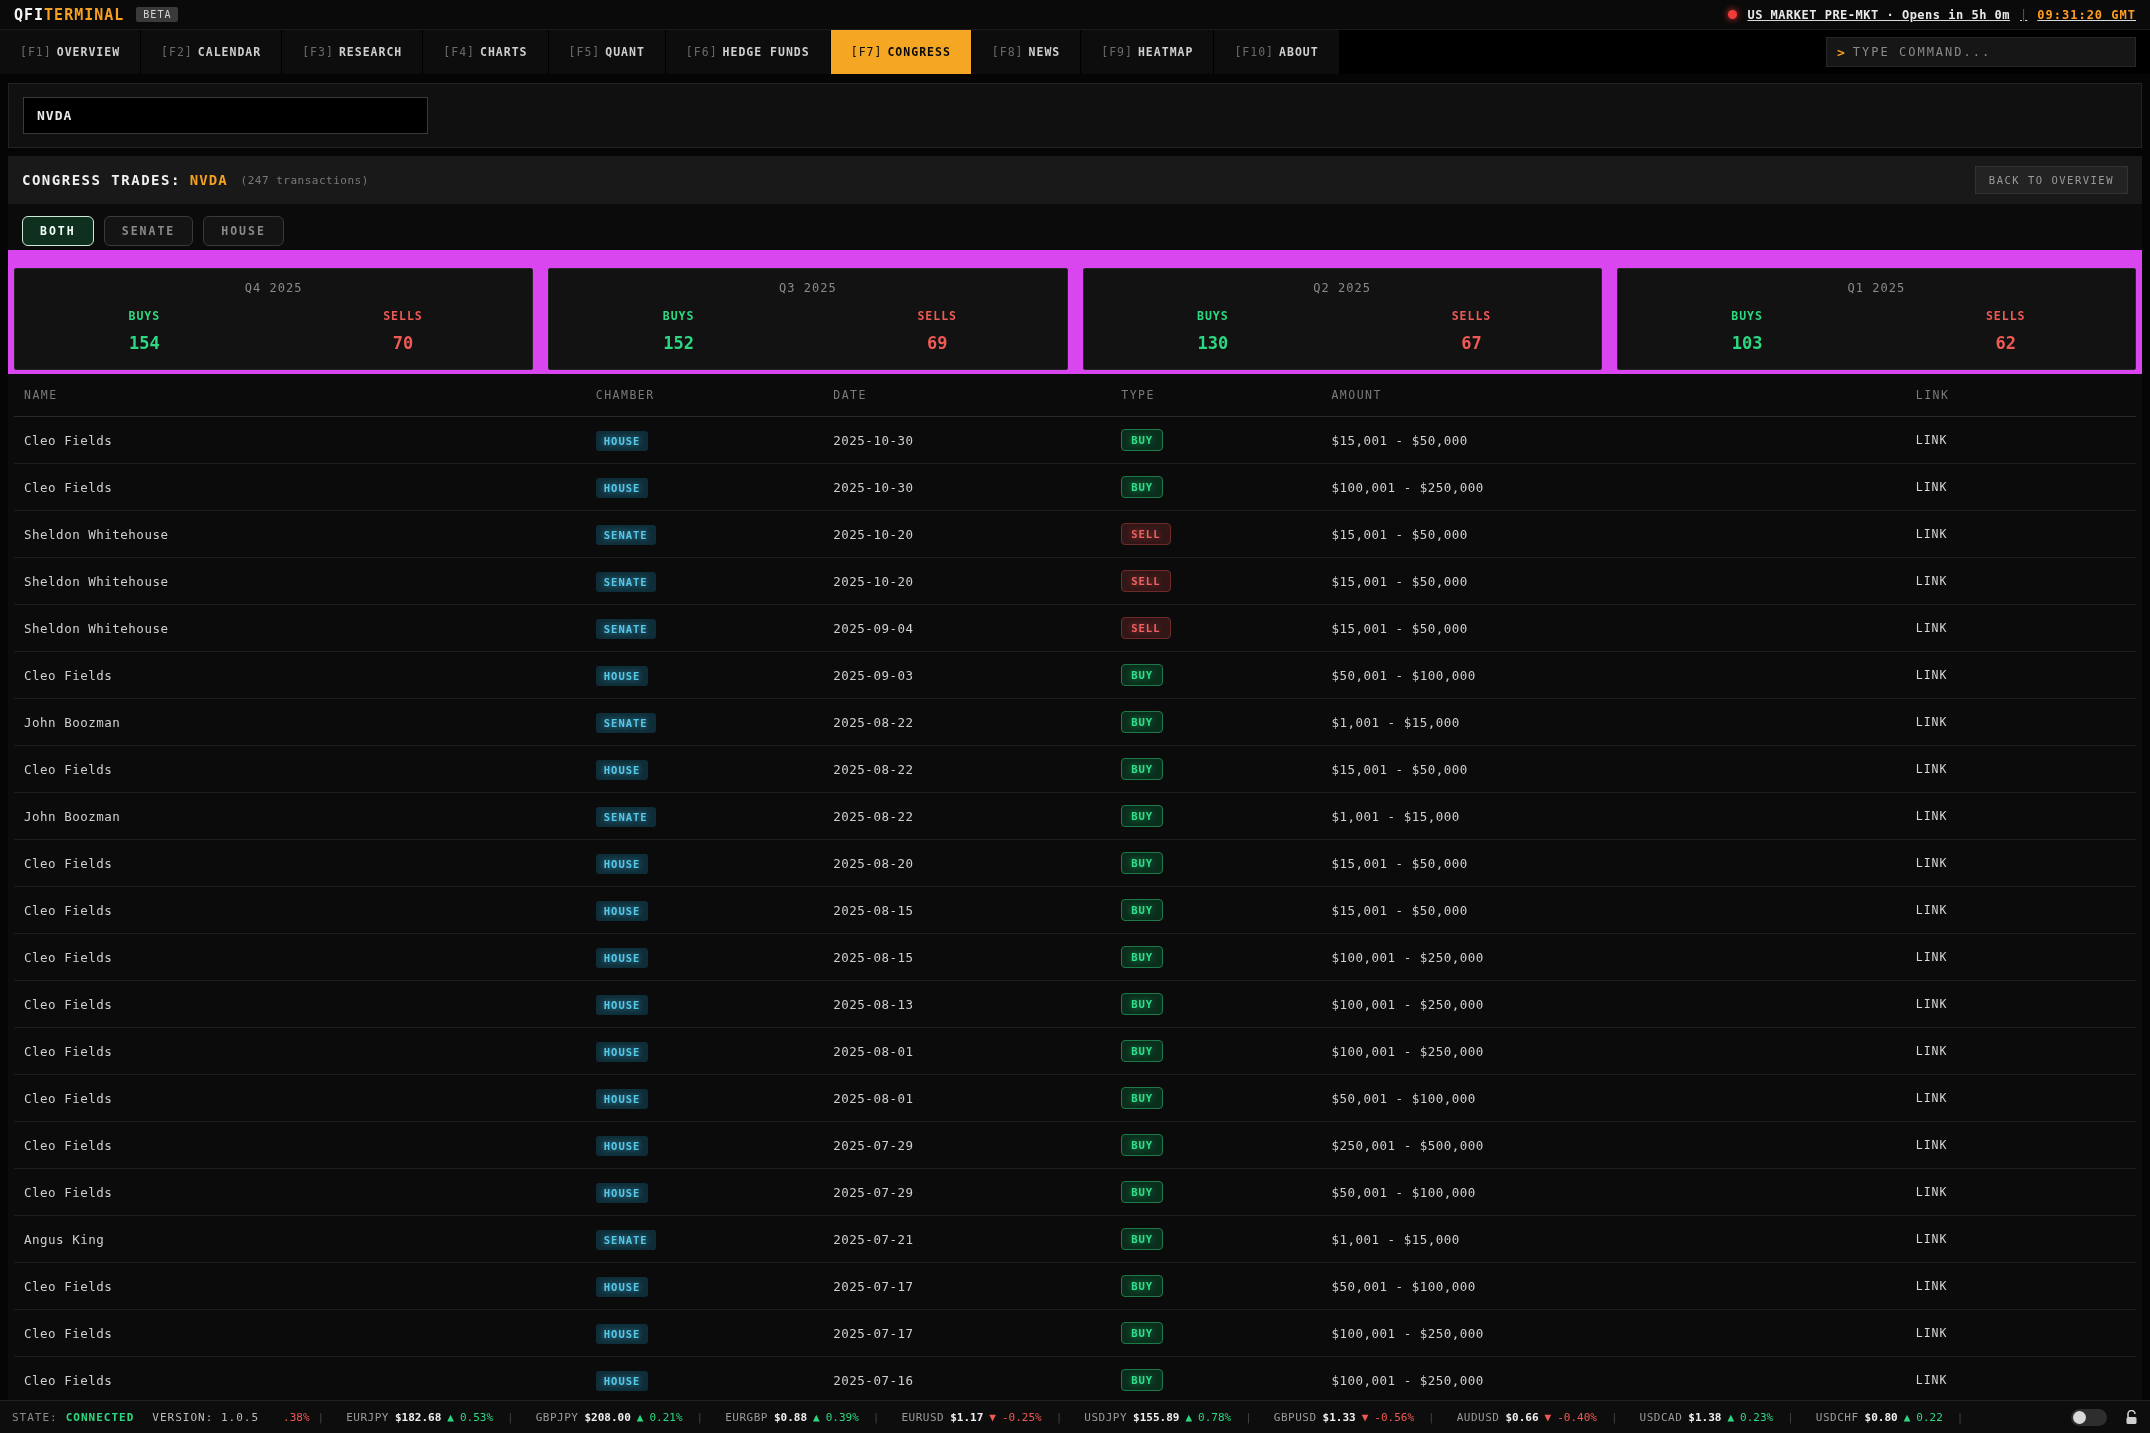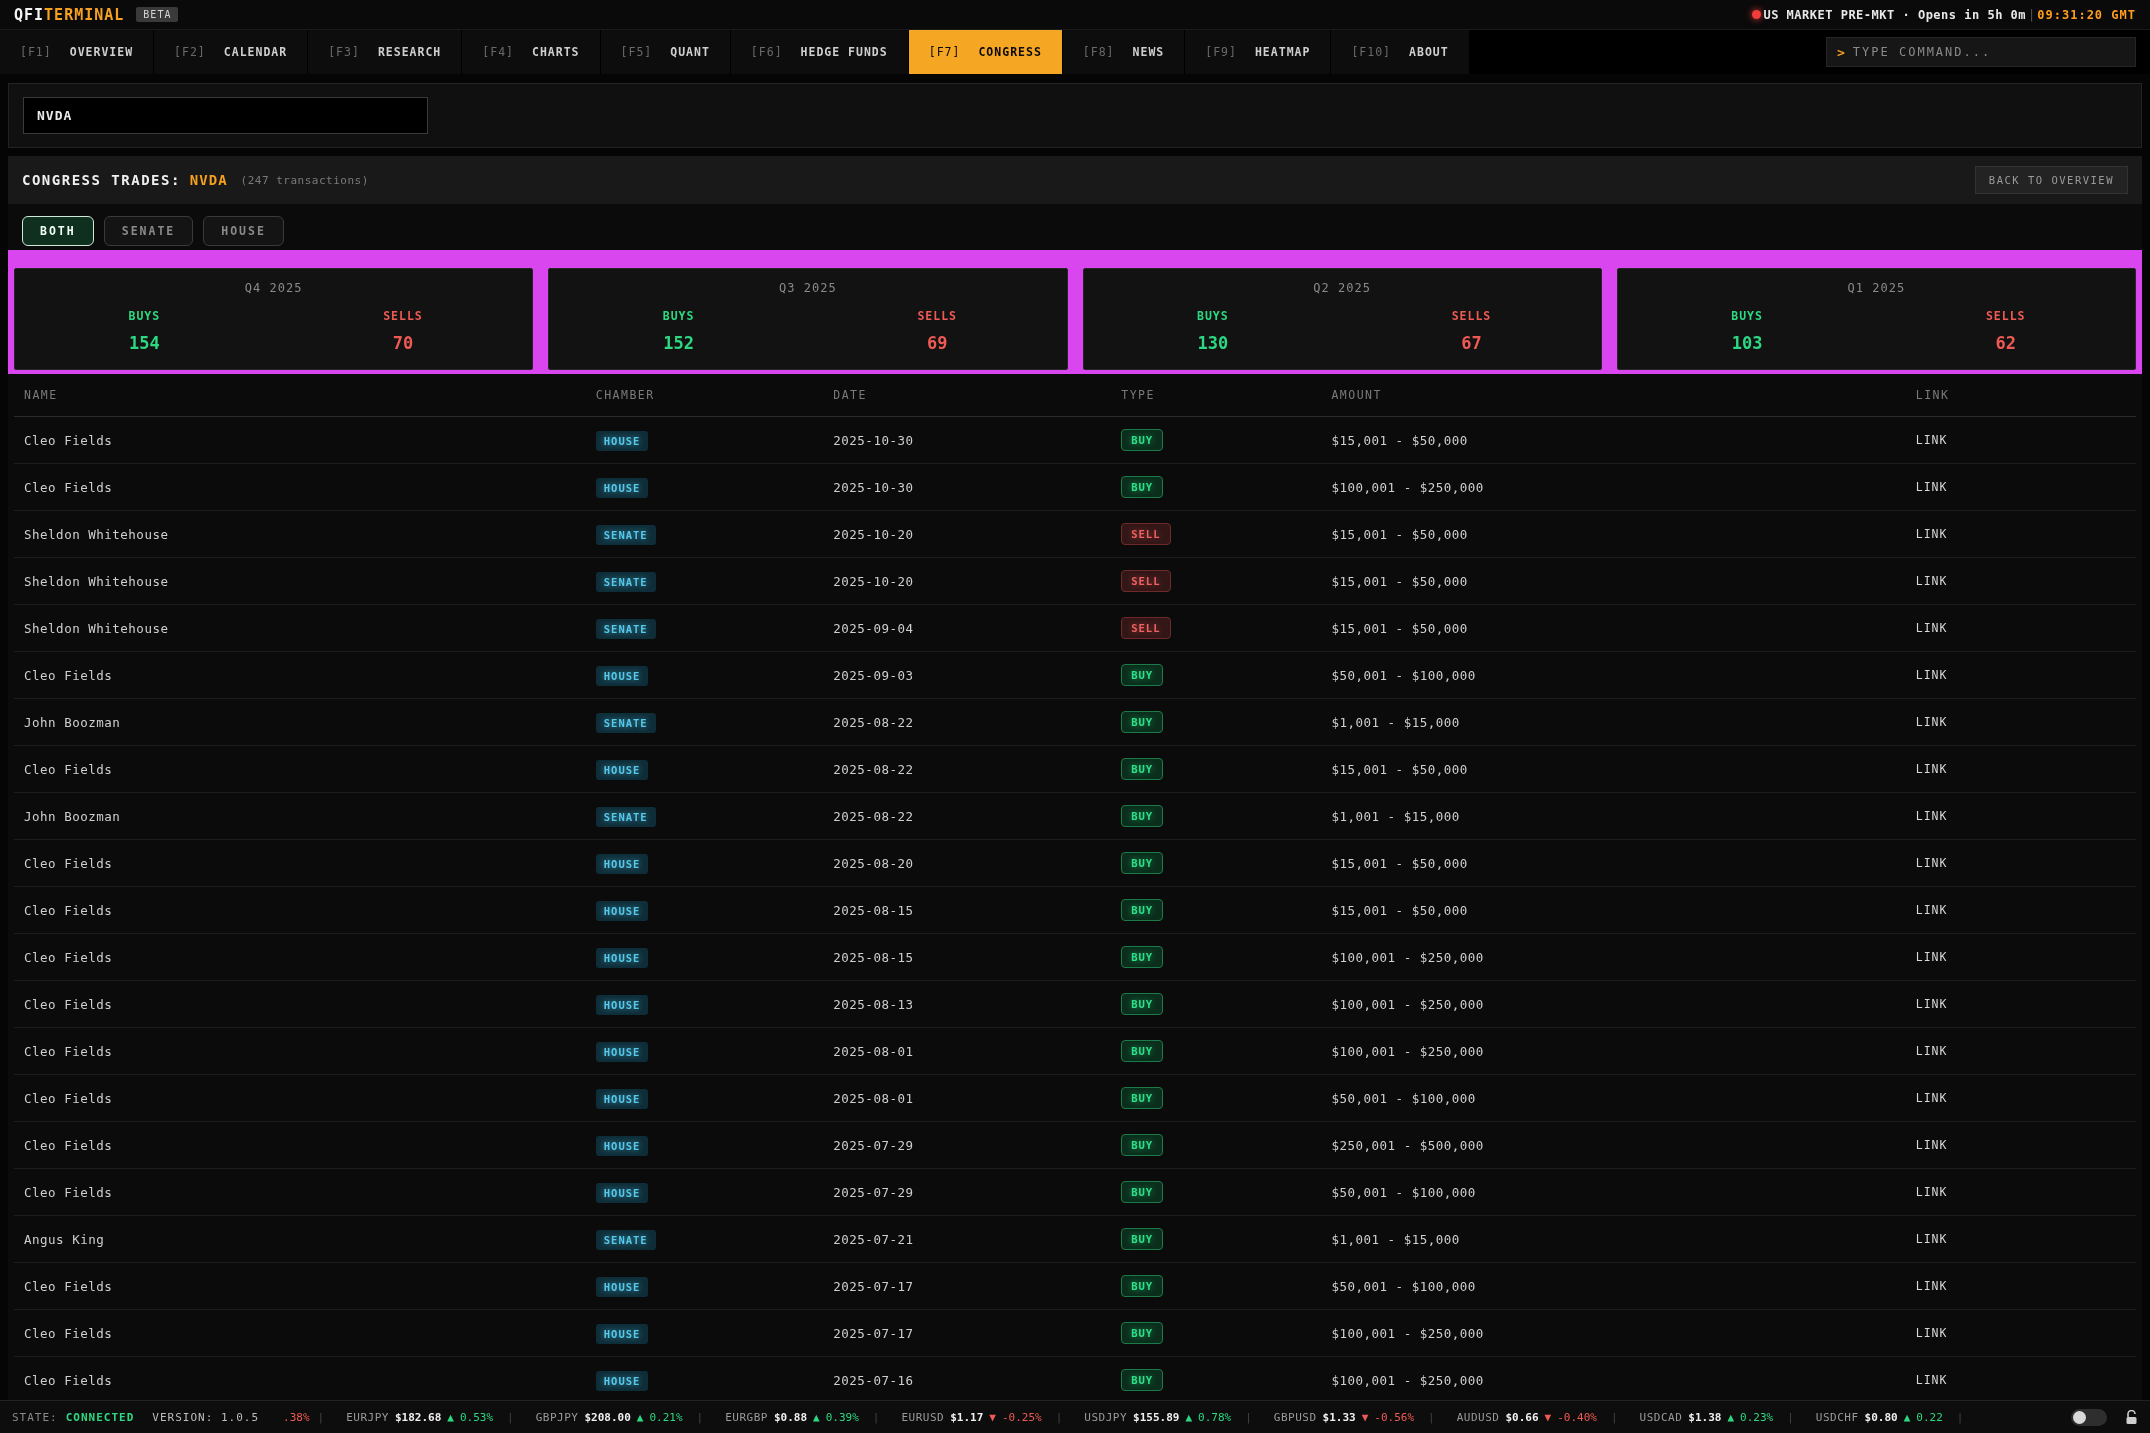--- a/index.html
+++ b/index.html
@@ -6,29 +6,29 @@
   html,body { width:2150px; height:1433px; overflow:hidden; background:#050505;
     font-family:"DejaVu Sans Mono","Liberation Mono",monospace; color:#d8d8d8; }
 
   
   .topbar { height:30px; background:#0a0a0a; display:flex; align-items:center;
     padding:8px 14px; border-bottom:1px solid #1a1a1a; }
   .brand { font-size:15px; font-weight:bold; letter-spacing:1px; color:#f5f5f5; }
   .brand .accent { color:#f5a020; }
   .beta { margin-left:12px; background:#3a3a3a; color:#d5d5d5; font-size:10px;
     padding:2px 7px; letter-spacing:1px; border-radius:2px; }
-  .topbar-right { margin-left:auto; display:flex; align-items:center; gap:2px; font-size:12px; }
+  .topbar-right { margin-left:auto; display:flex; align-items:center; gap:10px; font-size:12px;text-decoration:underline; }
   .dot { width:9px; height:9px; border-radius:50%; background:#f23b3b; box-shadow:0 0 7px #f23b3b; }
   .mkt { color:#e8e8e8; font-weight:bold; letter-spacing:0.5px; }
   .sep { color:#555; }
   .clock { color:#ff9d20; font-weight:bold; letter-spacing:1px; }
 
   
   .tabbar { height:44px; background:#000; display:flex; align-items:stretch; }
-  .tab { display:flex; align-items:center; gap:18px; padding:0 20px; background:#0d0d0d;
+  .tab { display:flex; align-items:center; gap:5px; padding:0 20px; background:#0d0d0d;
     border-right:1px solid #000; font-size:11.5px; letter-spacing:1px; cursor:pointer; }
   .tab .fkey { color:#6a6a6a; }
   .tab .tlabel { color:#cfcfcf; font-weight:bold; }
   .tab.active { background:#f5a623; }
   .tab.active .fkey, .tab.active .tlabel { color:#0a0a0a; }
   .cmdbox { margin-left:auto; align-self:center; width:310px; height:30px; margin-right:14px;
     background:#161616; border:1px solid #262626; display:flex; align-items:center;
     gap:8px; padding:0 10px; }
   .cmdbox .prompt { color:#f5a020; font-weight:bold; font-size:13px; }
   .cmdbox input { background:transparent; border:none; outline:none; color:#bbb;

